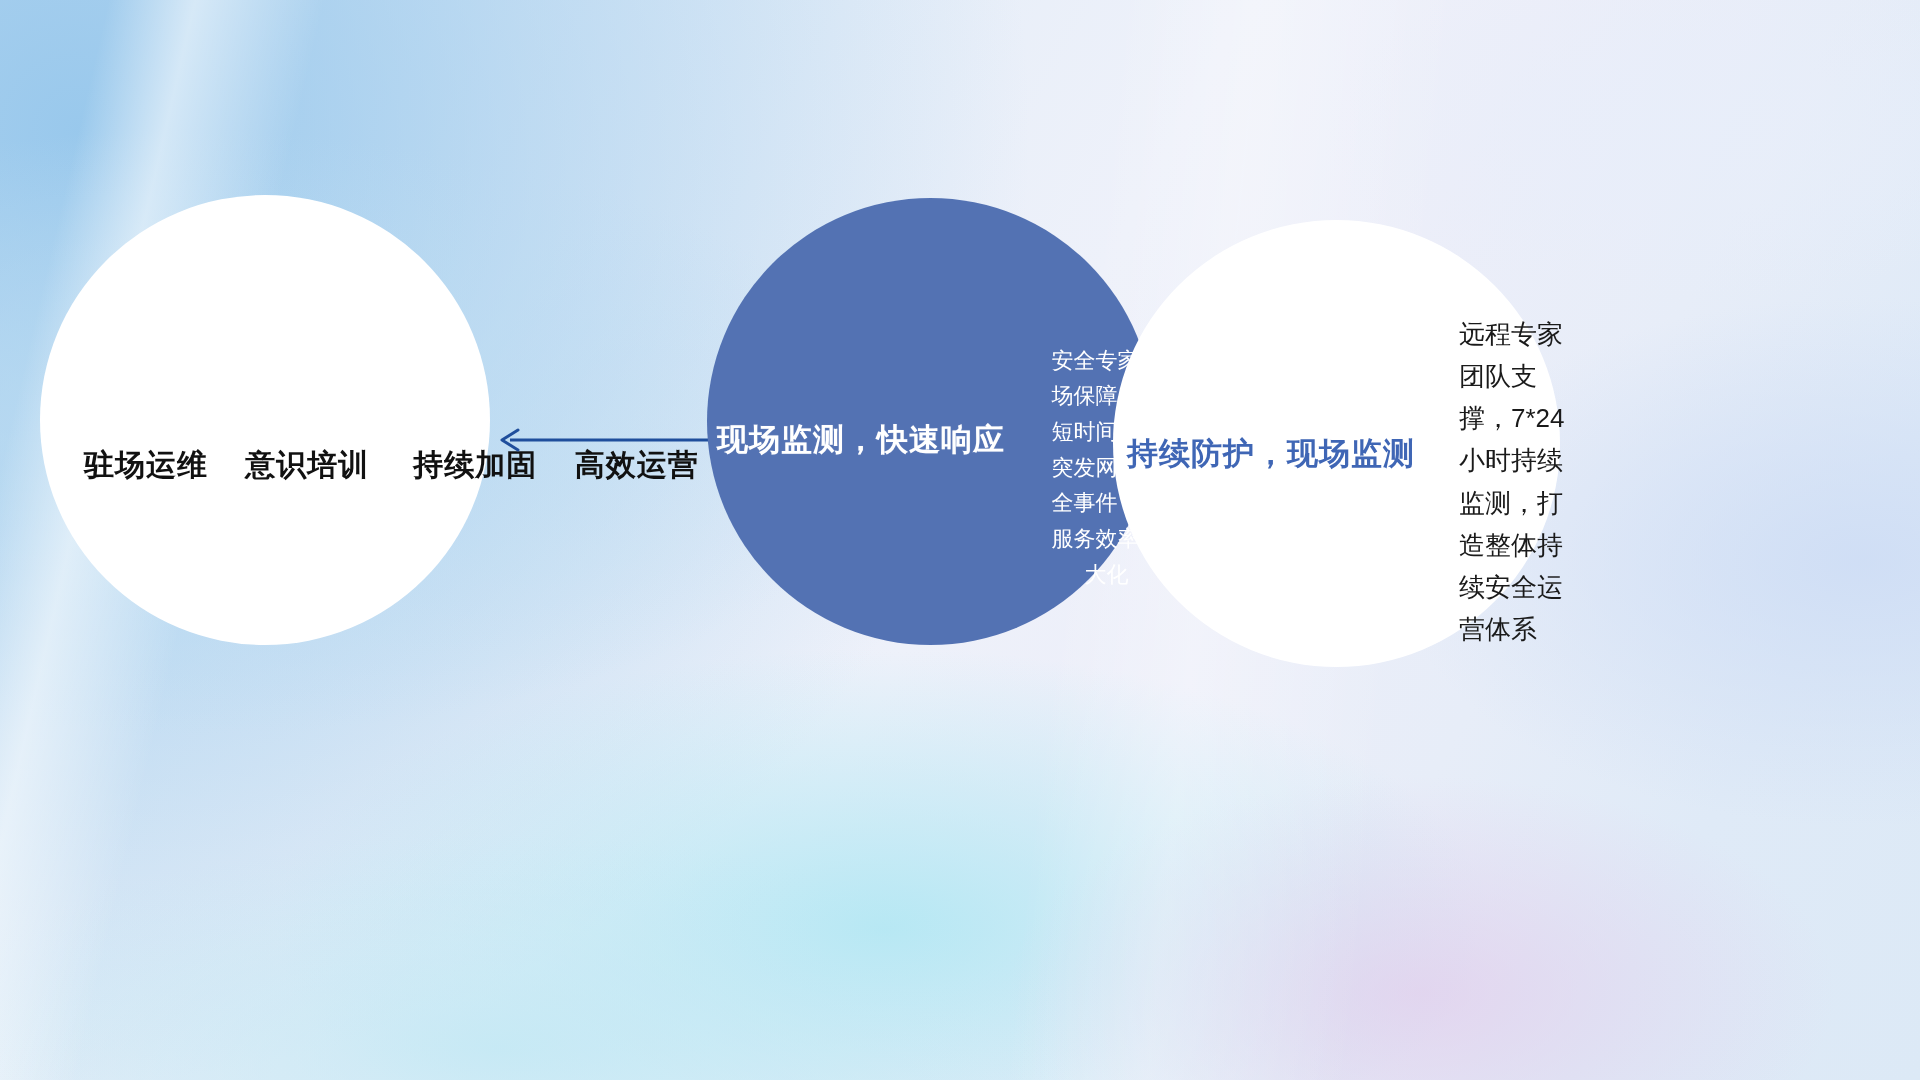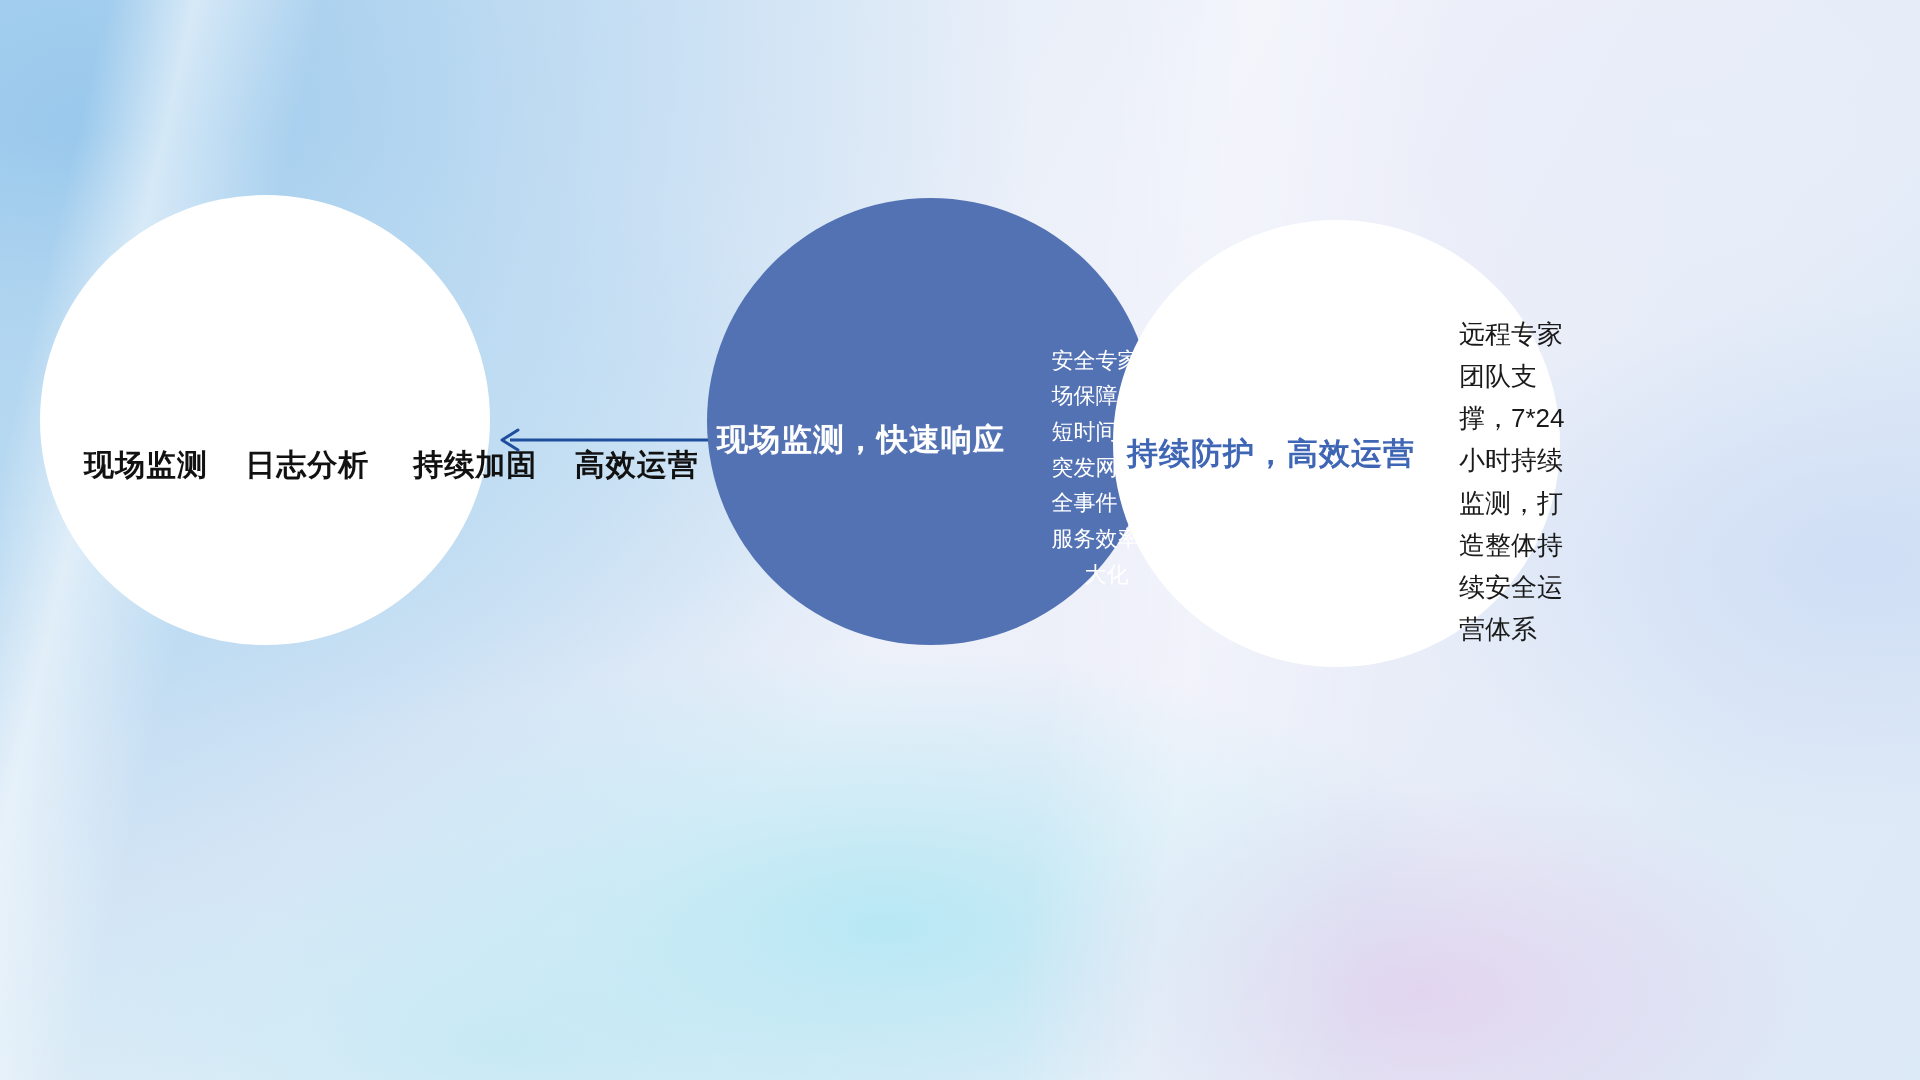--- a/index.html
+++ b/index.html
@@ -206,28 +206,28 @@
   <div class="bg-layer bg-streak"></div>
   <div class="bg-layer bg-streak2"></div>
 
   <svg id="arrow-connector" viewBox="0 0 240 44">
     <line x1="238" y1="22" x2="22" y2="22" stroke="#1f4e9c" stroke-width="3"></line>
     <polyline points="30,12 14,22 30,32" fill="none" stroke="#1f4e9c" stroke-width="3" stroke-linecap="round" stroke-linejoin="round"></polyline>
   </svg>
 
   <div id="circle-left" class="circle">
     <div class="accent-rule"></div>
-    <div class="left-line">现场监测    日志分析</div>
+    <div class="left-line">驻场运维    意识培训</div>
     <div class="left-line">持续加固    高效运营</div>
     <div class="left-line">意识培训</div>
   </div>
 
   <div id="circle-middle" class="circle">
     <div class="mid-title">现场监测，快速响应</div>
     <div class="mid-body">安全专家现场保障，最短时间响应突发网络安全事件，将服务效率最大化</div>
   </div>
 
   <div id="circle-right" class="circle">
-    <div class="right-title">持续防护，高效运营</div>
+    <div class="right-title">持续防护，现场监测</div>
     <div class="right-body">远程专家团队支撑，7*24小时持续监测，打造整体持续安全运营体系</div>
   </div>
 
 </div>
 
 </body></html>

